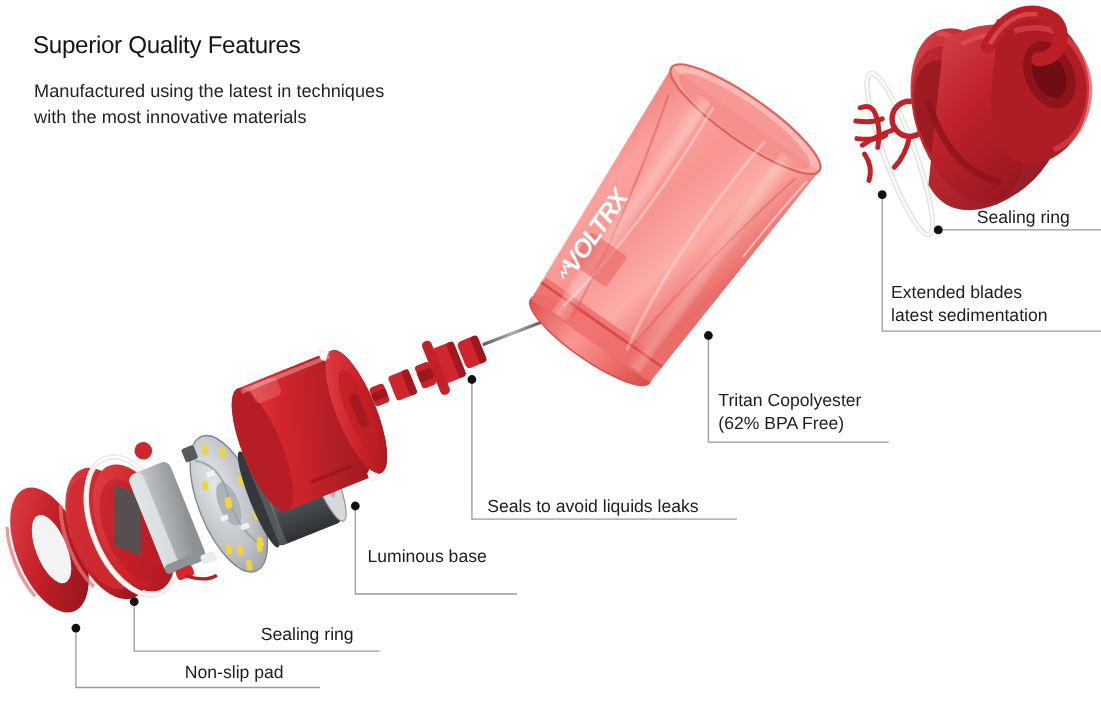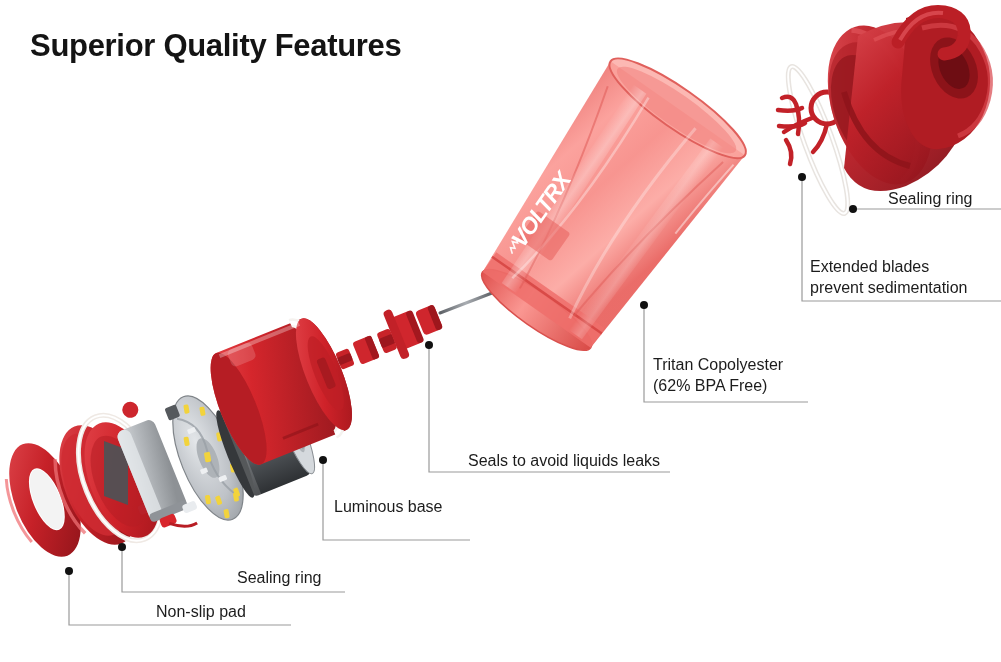--- a/index.html
+++ b/index.html
@@ -2,21 +2,21 @@
 <html><head>
 <meta charset="utf-8">
 <style>
   html,body{margin:0;padding:0;background:#ffffff;}
   body{font-family:"Liberation Sans","DejaVu Sans",sans-serif;}
   #page{position:relative;width:1001px;height:662px;background:#ffffff;overflow:hidden;}
 
   
   #title{
     position:absolute;left:30px;top:28px;
-    font-size:31px;font-weight:bold;color:#141414;
+    font-size:22px;font-weight:normal;color:#141414;
     letter-spacing:-0.3px;white-space:nowrap;
   }
   #subtitle{
     position:absolute;left:31px;top:72px;
     font-size:16.5px;color:#232323;line-height:1.45;
     white-space:pre-line;
   }
 
   
   #art{position:absolute;left:0;top:0;width:1001px;height:662px;}
@@ -317,20 +317,22 @@
       <g>
         <path d="M898,42 q18,-34 46,-30 q22,4 20,24 q-2,16 -20,18" fill="none" stroke="#bb1f26" stroke-width="13" stroke-linecap="round"></path>
         <path d="M900,40 q17,-30 43,-27" fill="none" stroke="#e0535a" stroke-width="4" opacity="0.75"></path>
       </g>
 
       <path d="M844,92 q18,62 66,74" fill="none" stroke="#8e141a" stroke-width="6" opacity="0.85"></path>
     </g>
   </svg>
 
   <div id="title">Superior Quality Features</div>
+  <div id="subtitle">Manufactured using the latest in techniques
+with the most innovative materials</div>
 
   <svg id="callouts" viewBox="0 0 1001 662">
     <g id="leader-lines" fill="none" stroke="#9a9a9a" stroke-width="1.2">
         <path d="M853,209 L1001,209"></path>
         <path d="M802,177 L802,301 L1001,301"></path>
         <path d="M644,305 L644,402 L808,402"></path>
         <path d="M429,345 L429,472 L670,472"></path>
         <path d="M323,460 L323,540 L470,540"></path>
         <path d="M122,547 L122,592 L345,592"></path>
         <path d="M69,571 L69,625 L291,625"></path>
@@ -341,20 +343,20 @@
         <circle cx="644" cy="305" r="4"></circle>
         <circle cx="429" cy="345" r="4"></circle>
         <circle cx="323" cy="460" r="4"></circle>
         <circle cx="122" cy="547" r="4"></circle>
         <circle cx="69" cy="571" r="4"></circle>
       </g>
   </svg>
 
 <div class="callout-text" style="left: 888px; top: 188px;">Sealing ring</div>
     <div class="callout-text" style="left: 810px; top: 256px;">Extended blades
-prevent sedimentation</div>
+latest sedimentation</div>
     <div class="callout-text" style="left: 653px; top: 354px;">Tritan Copolyester
 (62% BPA Free)</div>
-    <div class="callout-text" style="left: 443px; top: 450px; margin-left: 25px;">Seals to avoid liquids leaks</div>
+    <div class="callout-text" style="left: 443px; top: 450px;">Seals to avoid liquids leaks</div>
     <div class="callout-text" style="left: 334px; top: 496px;">Luminous base</div>
     <div class="callout-text" style="left: 237px; top: 567px;">Sealing ring</div>
-    <div class="callout-text" style="left: 156px; top: 601px;">Non-slip pad</div>
+    <div class="callout-text" style="left: 168px; top: 601px;">Non-slip pad</div>
   </div>
 
 </body></html>

